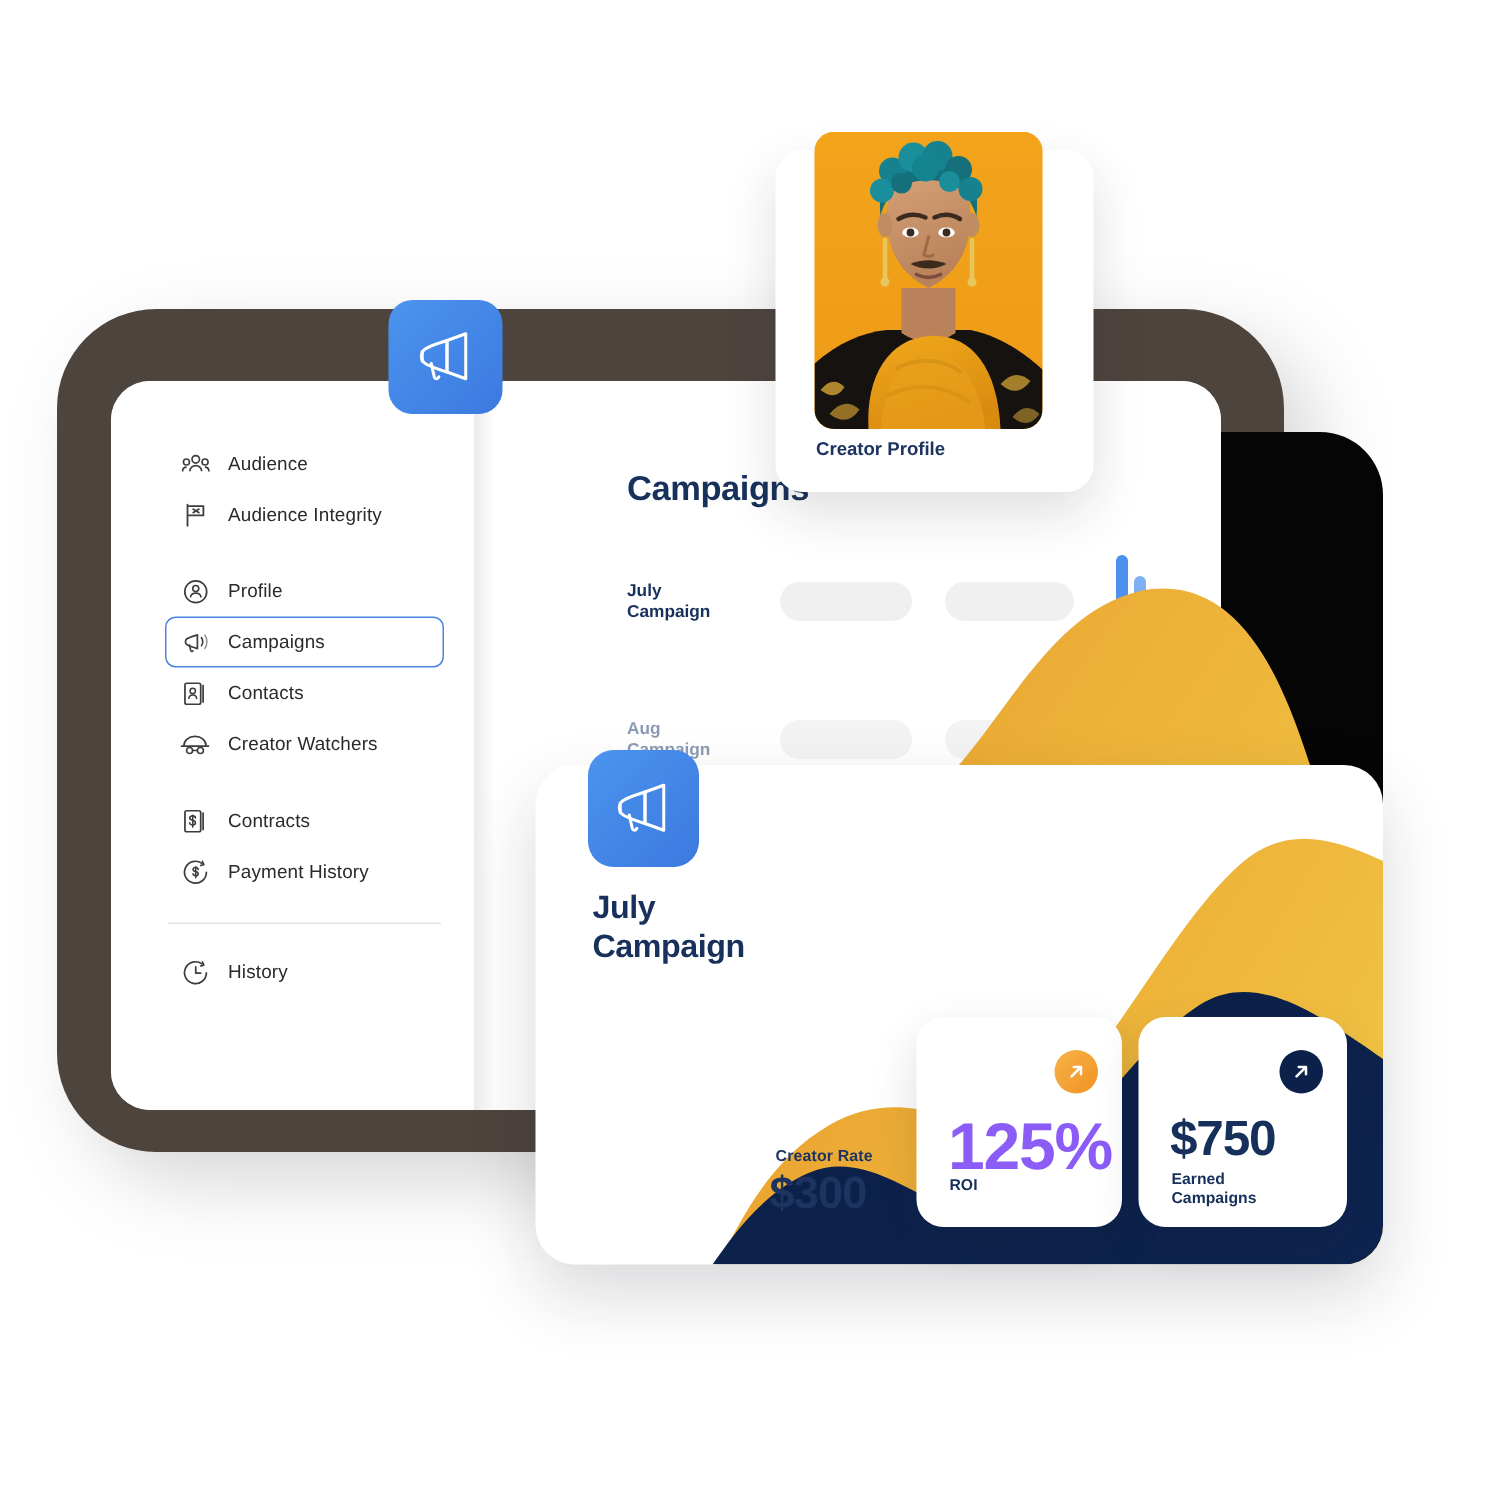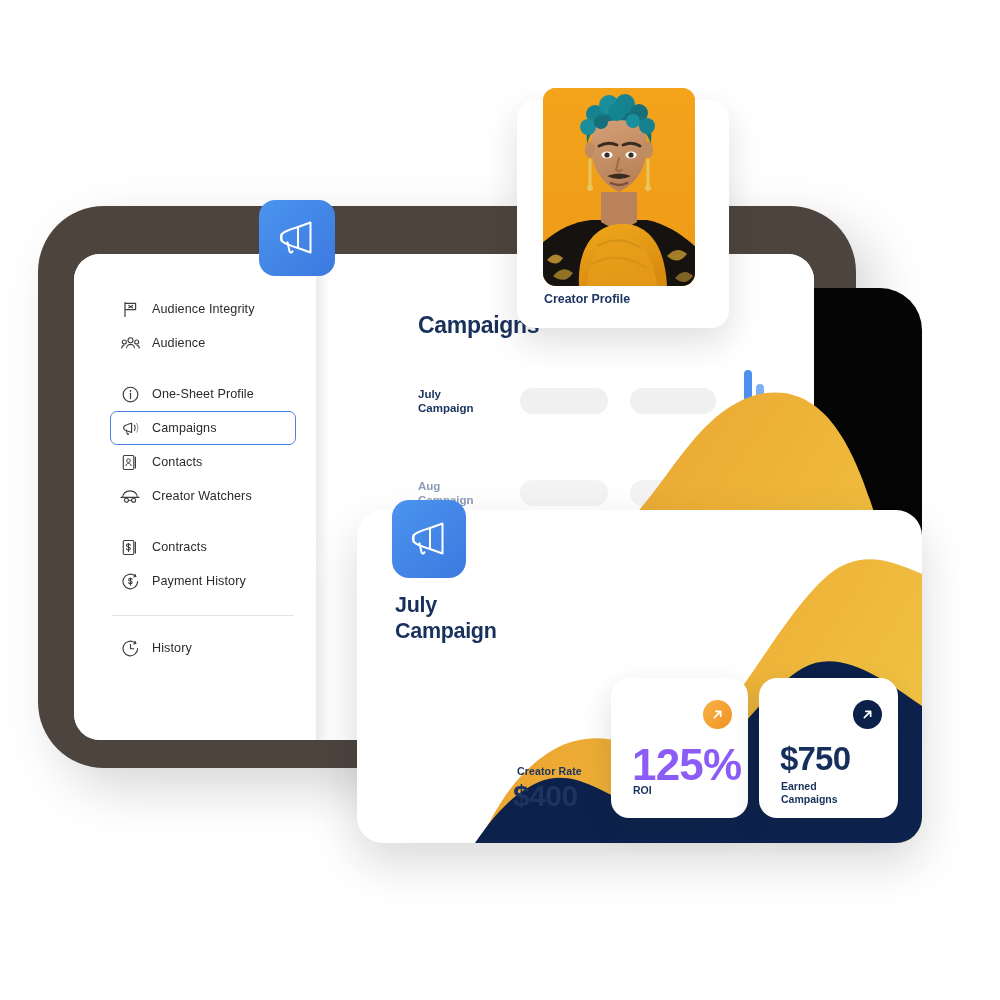--- a/index.html
+++ b/index.html
@@ -463,57 +463,57 @@
         </div>
 
       </div>
     </div>
 
     <div class="app-sidebar">
       <div class="nav-list">
 
         <div class="nav-item">
           <span class="nav-icon">
-            <svg width="17" height="17" viewBox="0 0 17 17">
-              <path d="M3 1.5 V15.5" stroke="#3d3d3d" stroke-width="1.2" fill="none" stroke-linecap="round"></path>
-              <path d="M3 2.4 H13.6 V8.6 H3" stroke="#3d3d3d" stroke-width="1.2" fill="none" stroke-linejoin="round"></path>
-              <path d="M6.4 4.2 L11 7" stroke="#3d3d3d" stroke-width="1.1"></path>
-              <path d="M11 4.2 L6.4 7" stroke="#3d3d3d" stroke-width="1.1"></path>
-            </svg>
-          </span>
-          <span class="nav-label">Audience Integrity</span>
-        </div>
-
-        <div class="nav-item">
-          <span class="nav-icon">
             <svg width="19" height="15" viewBox="0 0 19 15">
               <circle cx="9.5" cy="4.2" r="2.5" fill="none" stroke="#3d3d3d" stroke-width="1.1"></circle>
               <path d="M5.6 12.2 c0-2.2 1.8-3.8 3.9-3.8 s3.9 1.6 3.9 3.8" fill="none" stroke="#3d3d3d" stroke-width="1.1"></path>
               <circle cx="3.3" cy="6" r="2" fill="none" stroke="#3d3d3d" stroke-width="1.1"></circle>
               <path d="M0.7 12.4 c0-1.8 1.2-3 2.7-3" fill="none" stroke="#3d3d3d" stroke-width="1.1"></path>
               <circle cx="15.7" cy="6" r="2" fill="none" stroke="#3d3d3d" stroke-width="1.1"></circle>
               <path d="M18.3 12.4 c0-1.8-1.2-3-2.7-3" fill="none" stroke="#3d3d3d" stroke-width="1.1"></path>
             </svg>
           </span>
           <span class="nav-label">Audience</span>
         </div>
 
+        <div class="nav-item">
+          <span class="nav-icon">
+            <svg width="17" height="17" viewBox="0 0 17 17">
+              <path d="M3 1.5 V15.5" stroke="#3d3d3d" stroke-width="1.2" fill="none" stroke-linecap="round"></path>
+              <path d="M3 2.4 H13.6 V8.6 H3" stroke="#3d3d3d" stroke-width="1.2" fill="none" stroke-linejoin="round"></path>
+              <path d="M6.4 4.2 L11 7" stroke="#3d3d3d" stroke-width="1.1"></path>
+              <path d="M11 4.2 L6.4 7" stroke="#3d3d3d" stroke-width="1.1"></path>
+            </svg>
+          </span>
+          <span class="nav-label">Audience Integrity</span>
+        </div>
+
         <div class="nav-gap"></div>
-
 
         <div class="nav-item">
           <span class="nav-icon">
             <svg width="17" height="17" viewBox="0 0 17 17">
               <circle cx="8.5" cy="8.5" r="7.3" fill="none" stroke="#3d3d3d" stroke-width="1.15"></circle>
-              <circle cx="8.5" cy="4.9" r="0.85" fill="#3d3d3d"></circle>
-              <path d="M8.5 7.3 V12.6" stroke="#3d3d3d" stroke-width="1.2" stroke-linecap="round"></path>
-            </svg>
-          </span>
-          <span class="nav-label">One-Sheet Profile</span>
-        </div>
+              <circle cx="8.5" cy="6.3" r="2" fill="none" stroke="#3d3d3d" stroke-width="1.1"></circle>
+              <path d="M5 12.3 c0-1.8 1.6-2.9 3.5-2.9 s3.5 1.1 3.5 2.9" fill="none" stroke="#3d3d3d" stroke-width="1.1"></path>
+            </svg>
+          </span>
+          <span class="nav-label">Profile</span>
+        </div>
+
 
         <div class="nav-item active">
           <span class="nav-icon">
             <svg width="19" height="16" viewBox="0 0 19 16">
               <path d="M10.6 3.2 L10.6 12.4 C10.6 12.4 4.6 10.6 3.4 9.6 C2.4 8.8 2.4 6.8 3.4 6 C4.6 5 10.6 3.2 10.6 3.2 Z" fill="none" stroke="#3d3d3d" stroke-width="1.15" stroke-linejoin="round"></path>
               <path d="M5.3 10.1 L6.2 13.8 C6.3 14.3 6.9 14.5 7.3 14.2 L7.6 13.9" fill="none" stroke="#3d3d3d" stroke-width="1.1" stroke-linecap="round"></path>
               <path d="M13.3 5.1 C14.4 6.3 14.4 9.3 13.3 10.5" fill="none" stroke="#3d3d3d" stroke-width="1.1" stroke-linecap="round"></path>
               <path d="M15.5 3.3 C17.4 5.4 17.4 10.2 15.5 12.3" fill="none" stroke="#3d3d3d" stroke-width="1" stroke-linecap="round" opacity="0.55"></path>
             </svg>
           </span>
@@ -732,21 +732,21 @@
     <svg width="42" height="36" viewBox="0 0 42 36">
       <path d="M22 7 L22 28 C22 28 9 24 6.5 21.5 C4.3 19.3 4.3 15.7 6.5 13.5 C9 11 22 7 22 7 Z" fill="none" stroke="#ffffff" stroke-width="2" stroke-linejoin="round"></path>
       <path d="M11.5 22.3 L13.5 31.3 C13.8 32.5 15.2 32.9 16 32 L16.6 31.2" fill="none" stroke="#ffffff" stroke-width="2" stroke-linecap="round" stroke-linejoin="round"></path>
       <path d="M22 7 L34.5 2.5 L34.5 32.5 L22 28 Z" fill="none" stroke="#ffffff" stroke-width="2" stroke-linejoin="round"></path>
       <path d="M5.5 14.2 L5.5 20.8" stroke="#ffffff" stroke-width="2" stroke-linecap="round"></path>
     </svg>
   </div>
 
   <div class="rate-block">
     <div class="rate-label">Creator Rate</div>
-    <div class="rate-value">$400</div>
+    <div class="rate-value">$300</div>
   </div>
 
   <div class="stat-card roi">
     <div class="stat-badge orange">
       <svg width="13" height="13" viewBox="0 0 14 14">
         <path d="M3.6 10.4 L10.3 3.7 M5.2 3.6 L10.4 3.6 L10.4 8.8" stroke="#ffffff" stroke-width="1.8" fill="none" stroke-linecap="round" stroke-linejoin="round"></path>
       </svg>
     </div>
     <div class="stat-value roi-val">125%</div>
     <div class="stat-sub roi-sub">ROI</div>

